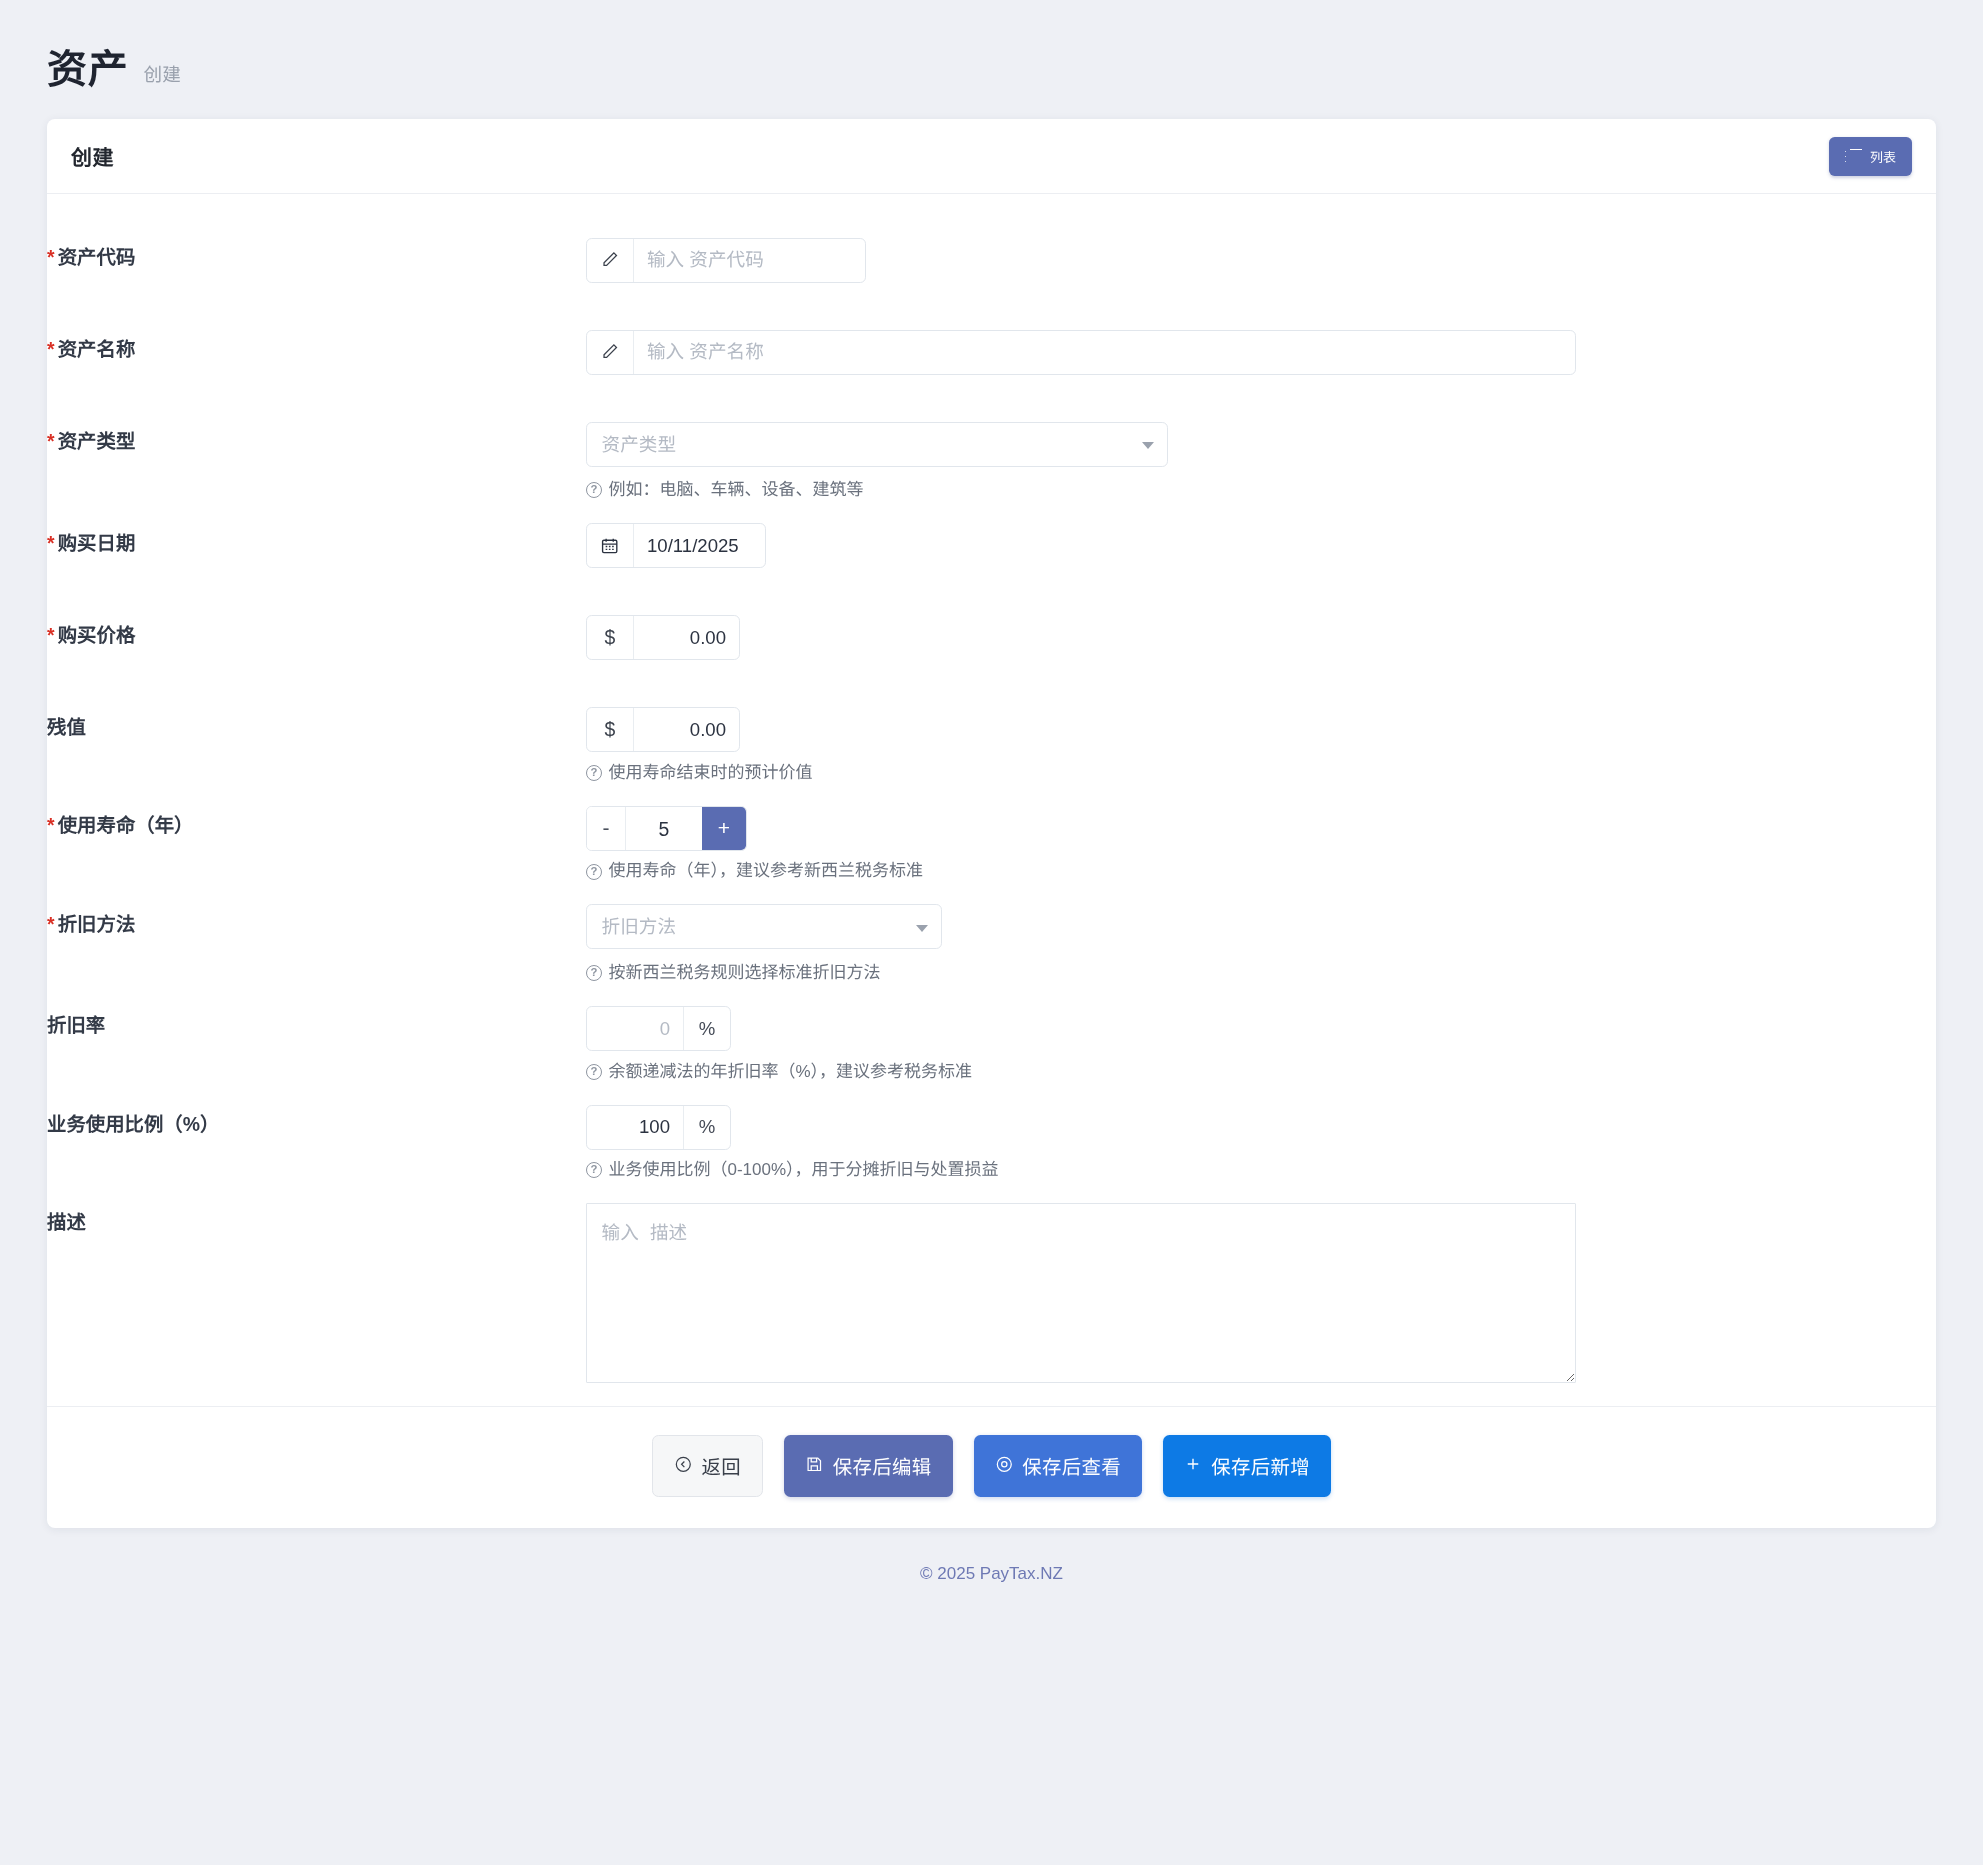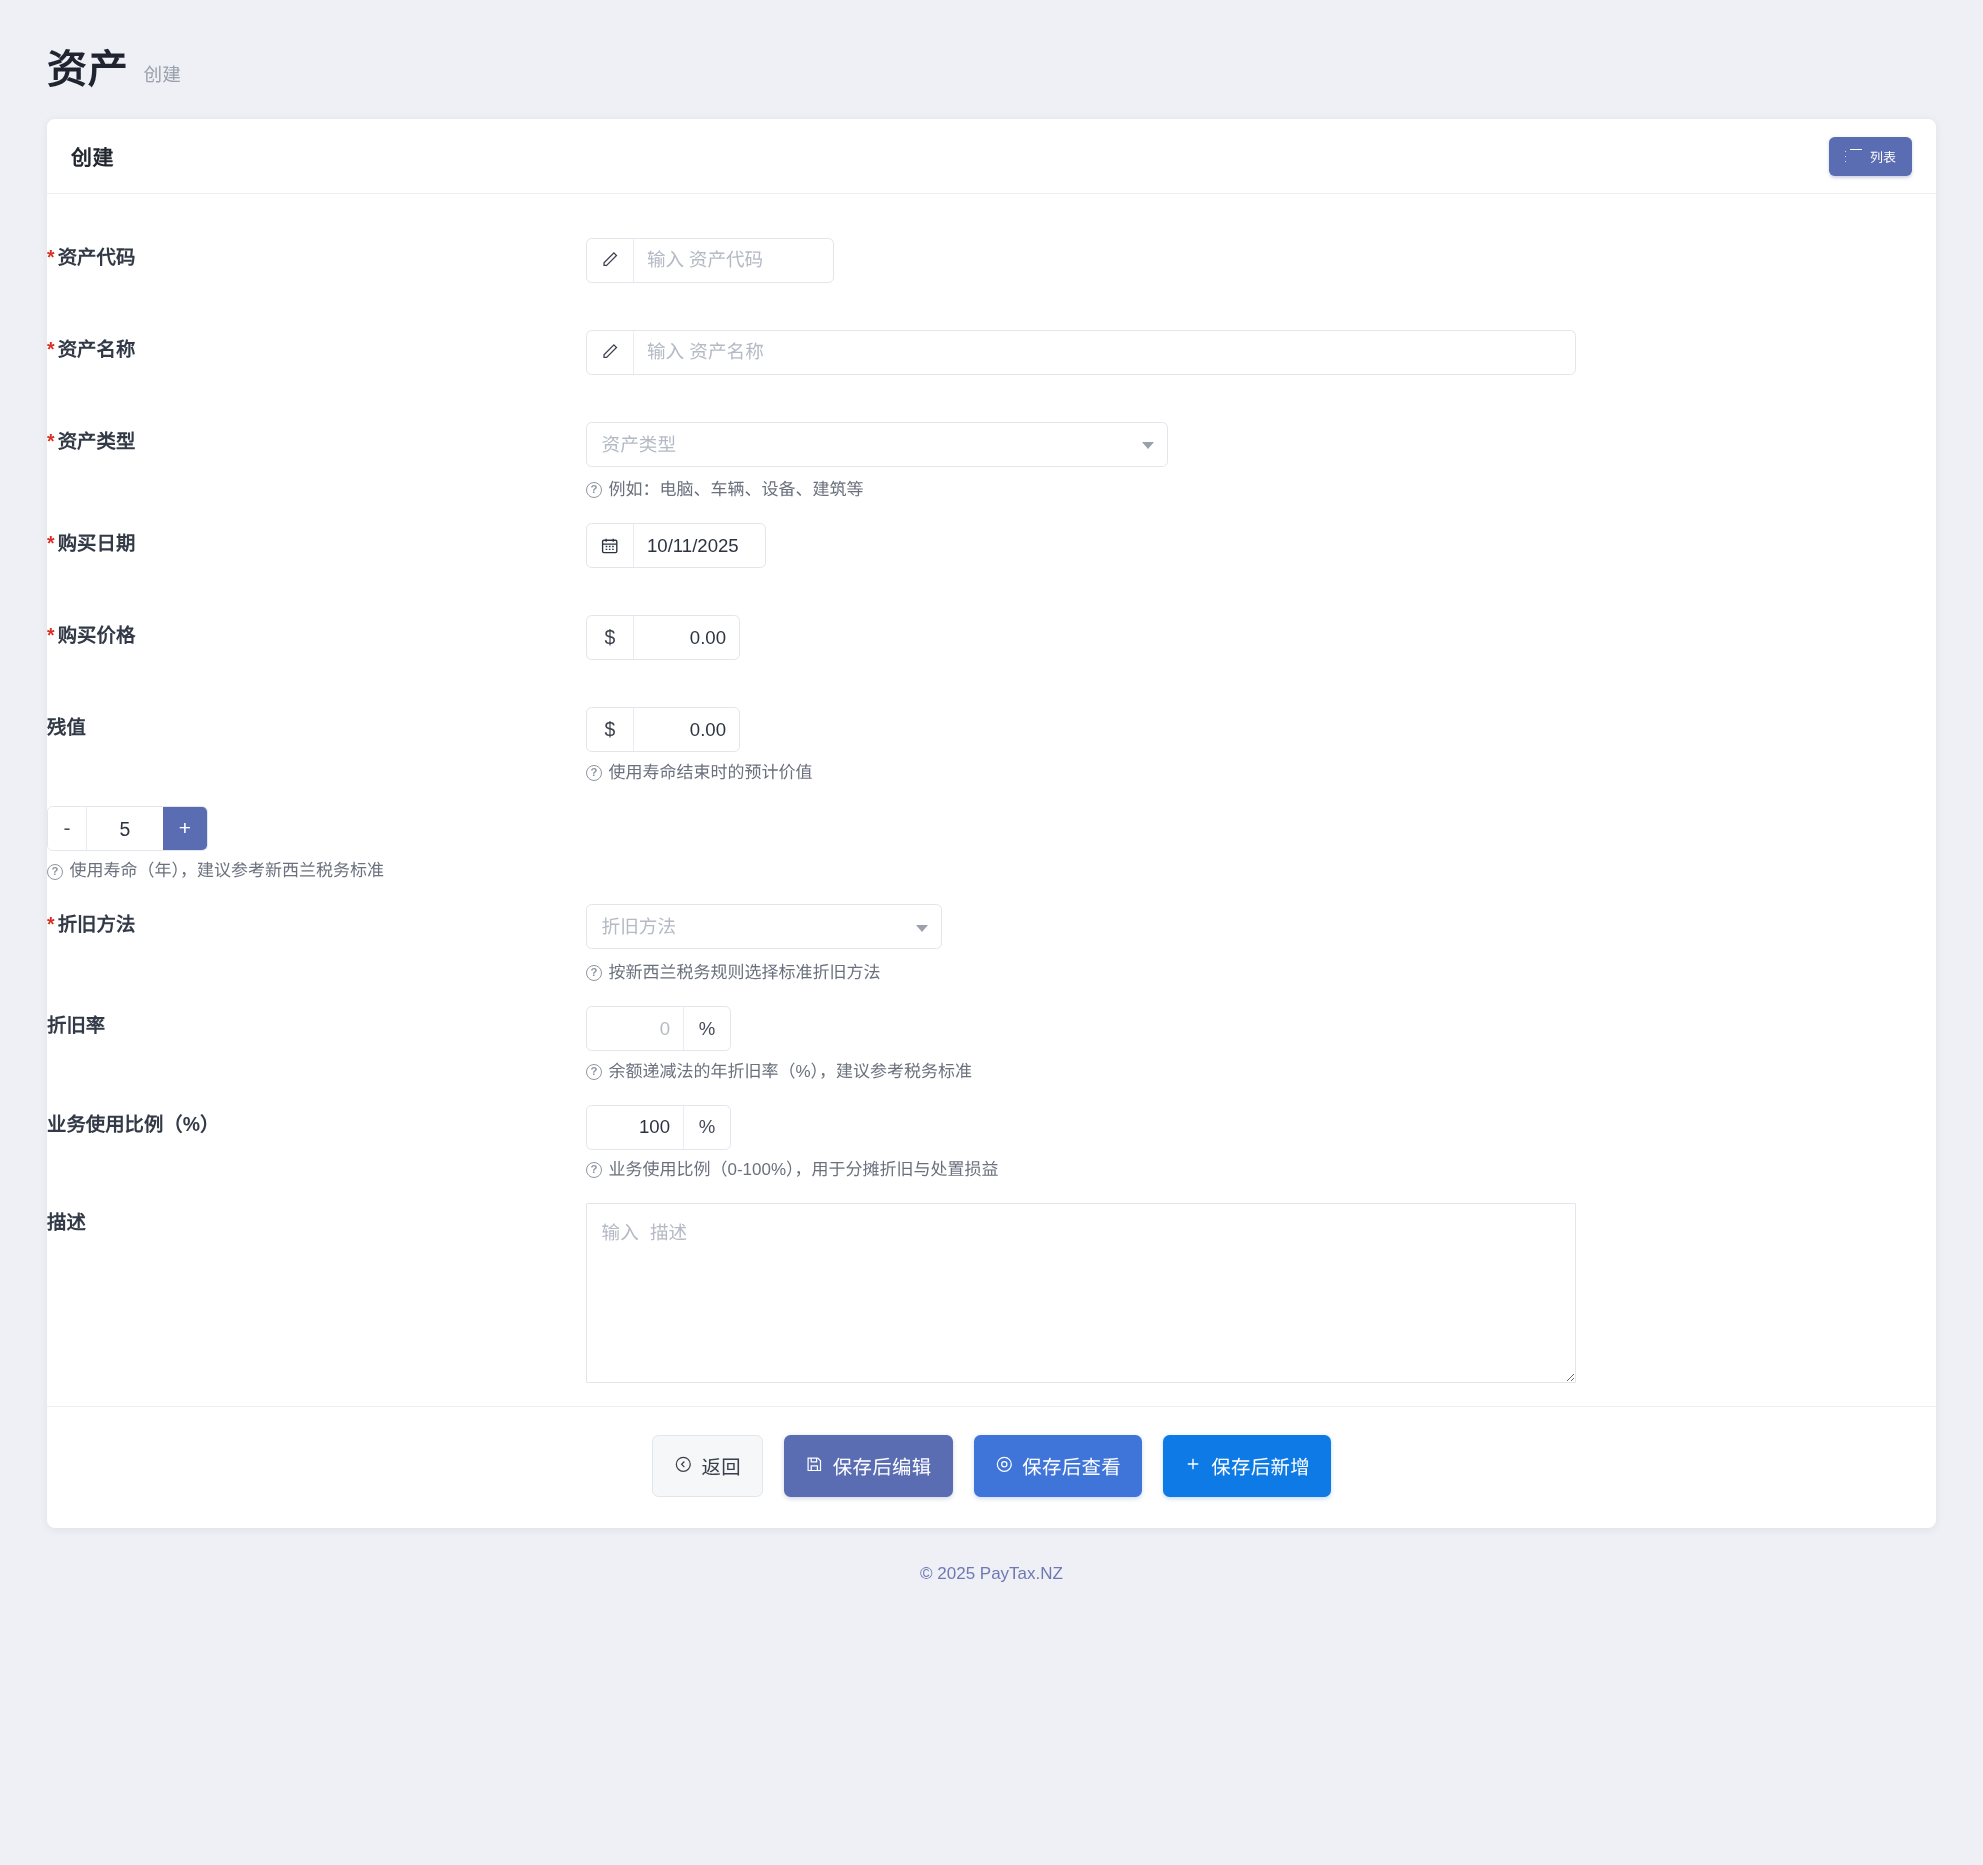--- a/index.html
+++ b/index.html
@@ -144,21 +144,21 @@
     font-size: 18.6px;
     color: #2b3240;
     padding: 0 13px;
     background: transparent;
     width: 100%;
     min-width: 0;
   }
   .igroup input::placeholder { color: #b4bac4; }
   .igroup input.num { text-align: right; }
 
-  .w-code { width: 248px; font-family: Liberation Serif, serif; }
+  .w-code { width: 280px; }
   .w-name { width: 990px; }
   .w-date { width: 180px; }
   .w-money { width: 154px; }
   .w-pct { width: 65px; }
 
   
   .sel {
     position: relative;
     display: inline-block;
     border: 0.8px solid #e1e6ec;
@@ -413,20 +413,23 @@
         </div>
         <div class="hint">
           <span class="qm">?</span>
           <span>使用寿命结束时的预计价值</span>
         </div>
       </div>
     </div>
     <div class="gap-sm"></div>
 
     <div class="row">
+      <div class="label">
+        <span class="req">*</span><span>使用寿命（年）</span>
+      </div>
       <div class="ctrl">
         <div class="stepper">
           <button class="btn-minus">-</button>
           <div class="val">5</div>
           <button class="btn-plus">+</button>
         </div>
         <div class="hint">
           <span class="qm">?</span>
           <span>使用寿命（年），建议参考新西兰税务标准</span>
         </div>

